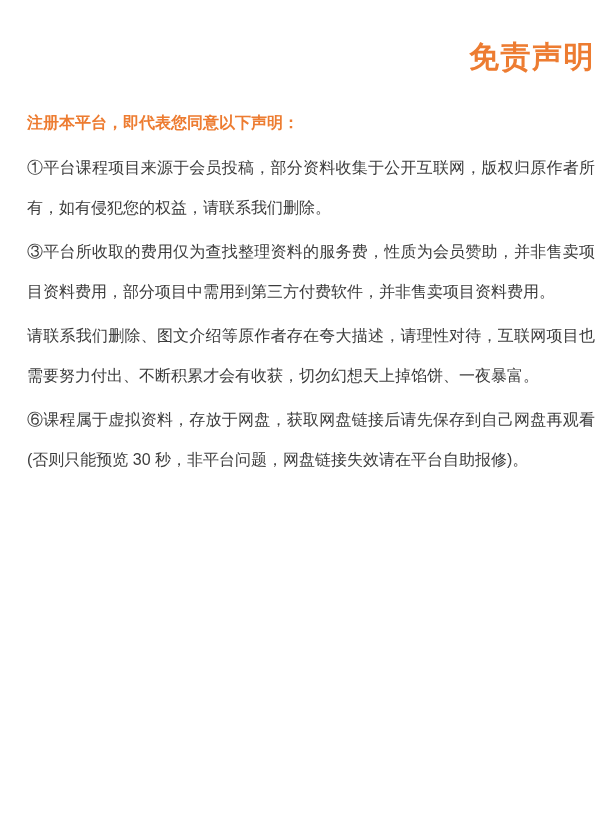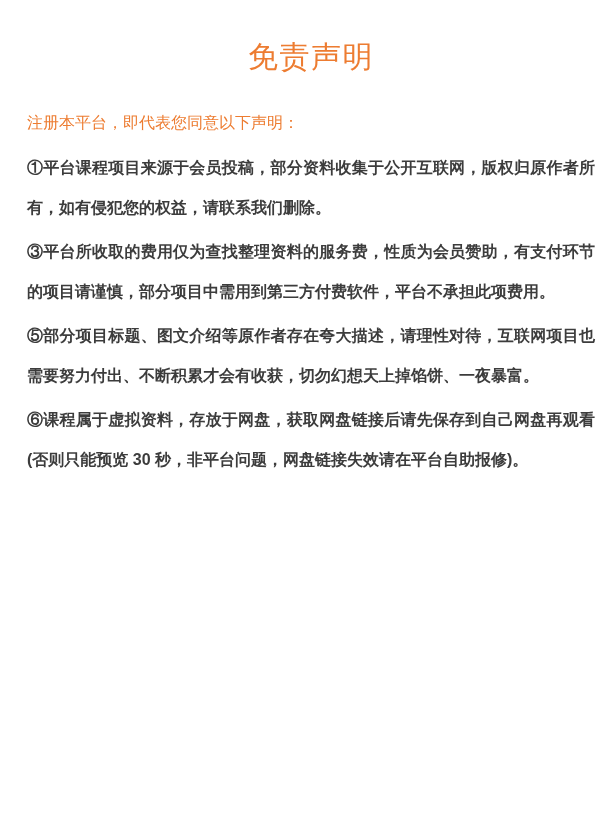--- a/index.html
+++ b/index.html
@@ -16,51 +16,50 @@
   }
   .page {
     box-sizing: border-box;
     width: 613px;
     height: 840px;
     padding: 30px 18px 0 27px;
     background: var(--bg, #ffffff);
   }
   .title {
     margin: 8px 0 0 0;
-    text-align: center;
+    text-align: right;
     font-size: 30px;
     line-height: 38px;
-    font-weight: 400;
+    font-weight: 700;
     letter-spacing: 1.5px;
     color: var(--accent, #ED7C31);
   }
   .intro {
     margin: 27px 0 5px 0;
     font-size: 16px;
     line-height: 40px;
-    font-weight: 400;
+    font-weight: 700;
     color: var(--accent, #ED7C31);
   }
   .para {
     margin: 0 0 4px 0;
     font-size: 16px;
     line-height: 40px;
     color: var(--body-text, #3C3C3C);
     text-align: justify;
     text-justify: inter-ideograph;
-    font-weight: bold;
   }
 </style>
 </head>
 <body>
 
 <div class="page">
   <h1 class="title">免责声明</h1>
 
   <p class="intro">注册本平台，即代表您同意以下声明：</p>
 
   <div>
     <p class="para">①平台课程项目来源于会员投稿，部分资料收集于公开互联网，版权归原作者所有，如有侵犯您的权益，请联系我们删除。</p>
-    <p class="para">③平台所收取的费用仅为查找整理资料的服务费，性质为会员赞助，有支付环节的项目请谨慎，部分项目中需用到第三方付费软件，平台不承担此项费用。</p>
-    <p class="para">⑤部分项目标题、图文介绍等原作者存在夸大描述，请理性对待，互联网项目也需要努力付出、不断积累才会有收获，切勿幻想天上掉馅饼、一夜暴富。</p>
+    <p class="para">③平台所收取的费用仅为查找整理资料的服务费，性质为会员赞助，并非售卖项目资料费用，部分项目中需用到第三方付费软件，并非售卖项目资料费用。</p>
+    <p class="para">请联系我们删除、图文介绍等原作者存在夸大描述，请理性对待，互联网项目也需要努力付出、不断积累才会有收获，切勿幻想天上掉馅饼、一夜暴富。</p>
     <p class="para">⑥课程属于虚拟资料，存放于网盘，获取网盘链接后请先保存到自己网盘再观看(否则只能预览 30 秒，非平台问题，网盘链接失效请在平台自助报修)。</p>
   </div>
 </div>
 
 </body></html>

